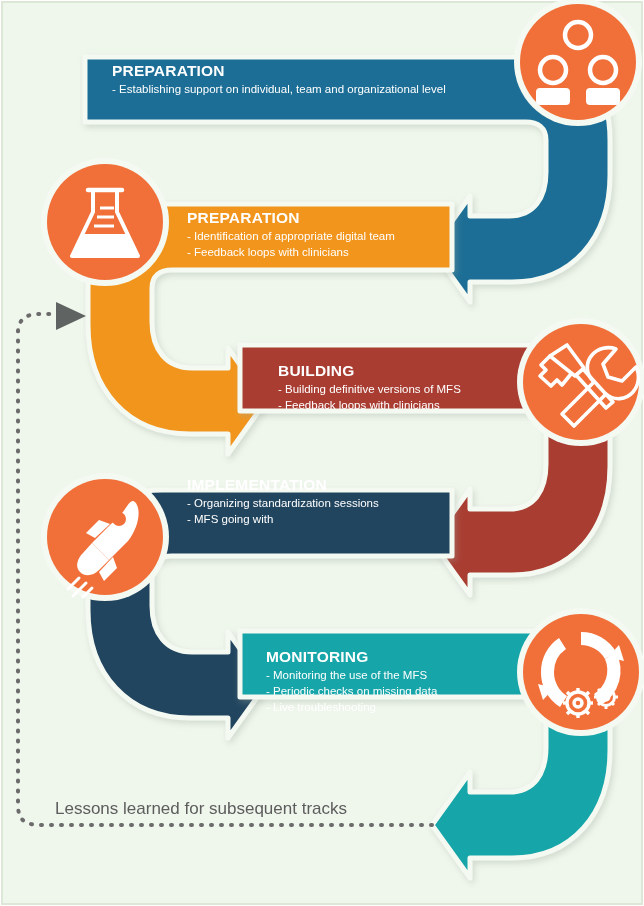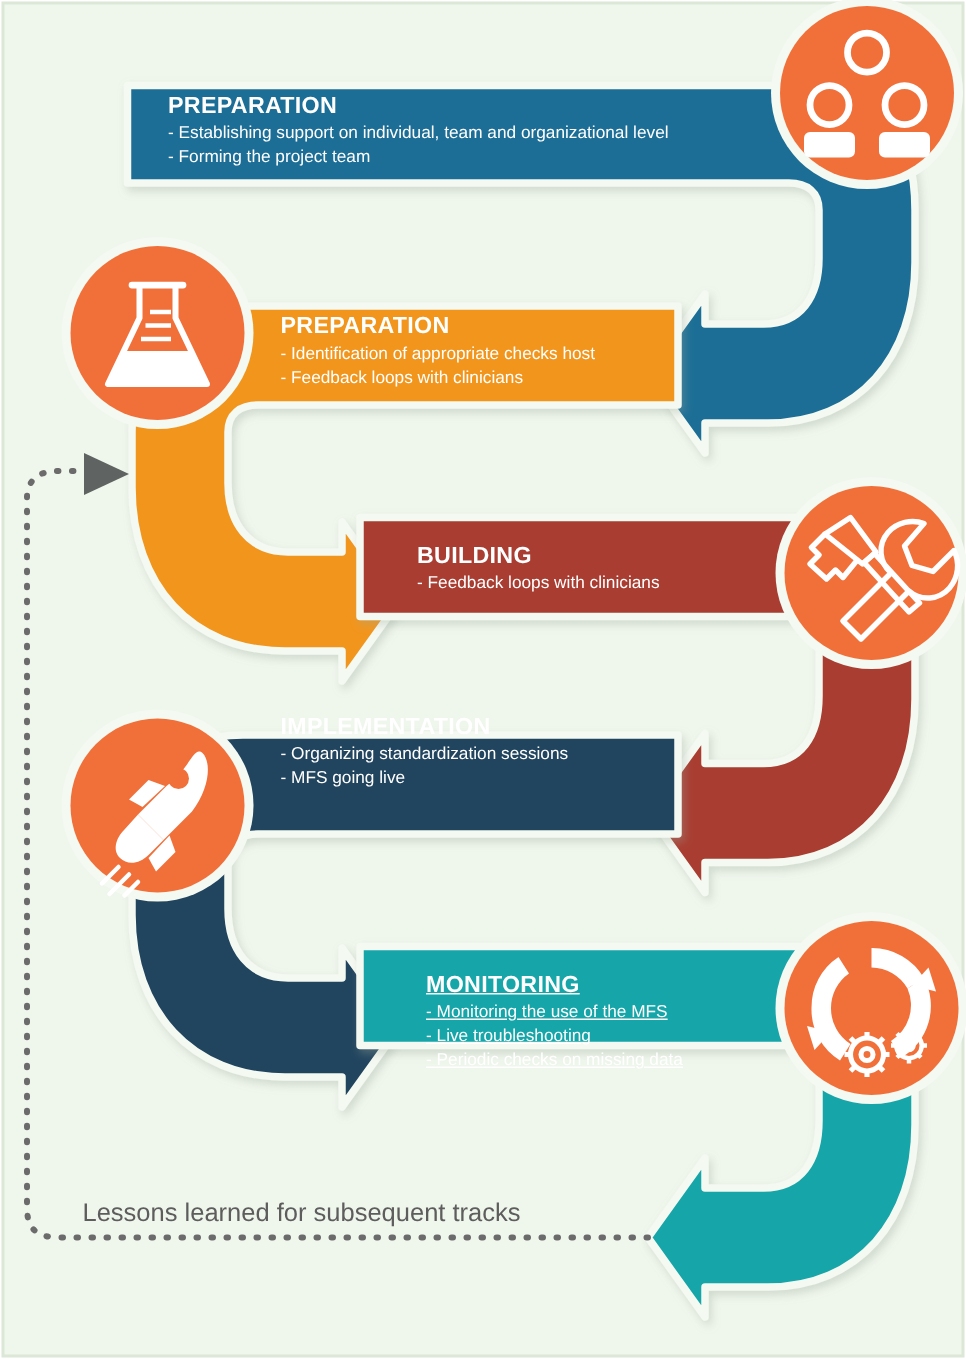--- a/index.html
+++ b/index.html
@@ -234,42 +234,42 @@
           <line x1="614" y1="689" x2="611" y2="692"></line>
           <line x1="601" y1="702" x2="598" y2="705"></line>
         </g>
       </g>
     </g>
   </svg>
 
   <div class="stage-text" style="left:112px;top:62px;">
     <div class="stage-title">PREPARATION</div>
     <div class="stage-bullet">- Establishing support on individual, team and organizational level</div>
-    <div class="stage-bullet">- Forming the project team</div>
   </div>
 
   <div class="stage-text" style="left:187px;top:209px;">
     <div class="stage-title">PREPARATION</div>
-    <div class="stage-bullet">- Identification of appropriate checks host</div>
+    <div class="stage-bullet">- Identification of appropriate digital team</div>
     <div class="stage-bullet">- Feedback loops with clinicians</div>
   </div>
 
   <div class="stage-text" style="left:278px;top:362px;">
     <div class="stage-title">BUILDING</div>
+    <div class="stage-bullet">- Building definitive versions of MFS</div>
     <div class="stage-bullet">- Feedback loops with clinicians</div>
   </div>
 
   <div class="stage-text" style="left:187px;top:476px;">
     <div class="stage-title">IMPLEMENTATION</div>
     <div class="stage-bullet">- Organizing standardization sessions</div>
-    <div class="stage-bullet">- MFS going live</div>
-  </div>
-
-  <div class="stage-text" style="left:284px;top:648px;text-decoration:underline;">
+    <div class="stage-bullet">- MFS going with</div>
+  </div>
+
+  <div class="stage-text" style="left:266px;top:648px;">
     <div class="stage-title">MONITORING</div>
     <div class="stage-bullet">- Monitoring the use of the MFS</div>
+    <div class="stage-bullet">- Periodic checks on missing data</div>
     <div class="stage-bullet">- Live troubleshooting</div>
-    <div class="stage-bullet">- Periodic checks on missing data</div>
   </div>
 
   <div class="lessons-label">Lessons learned for subsequent tracks</div>
 
 </div>
 
 </body></html>

